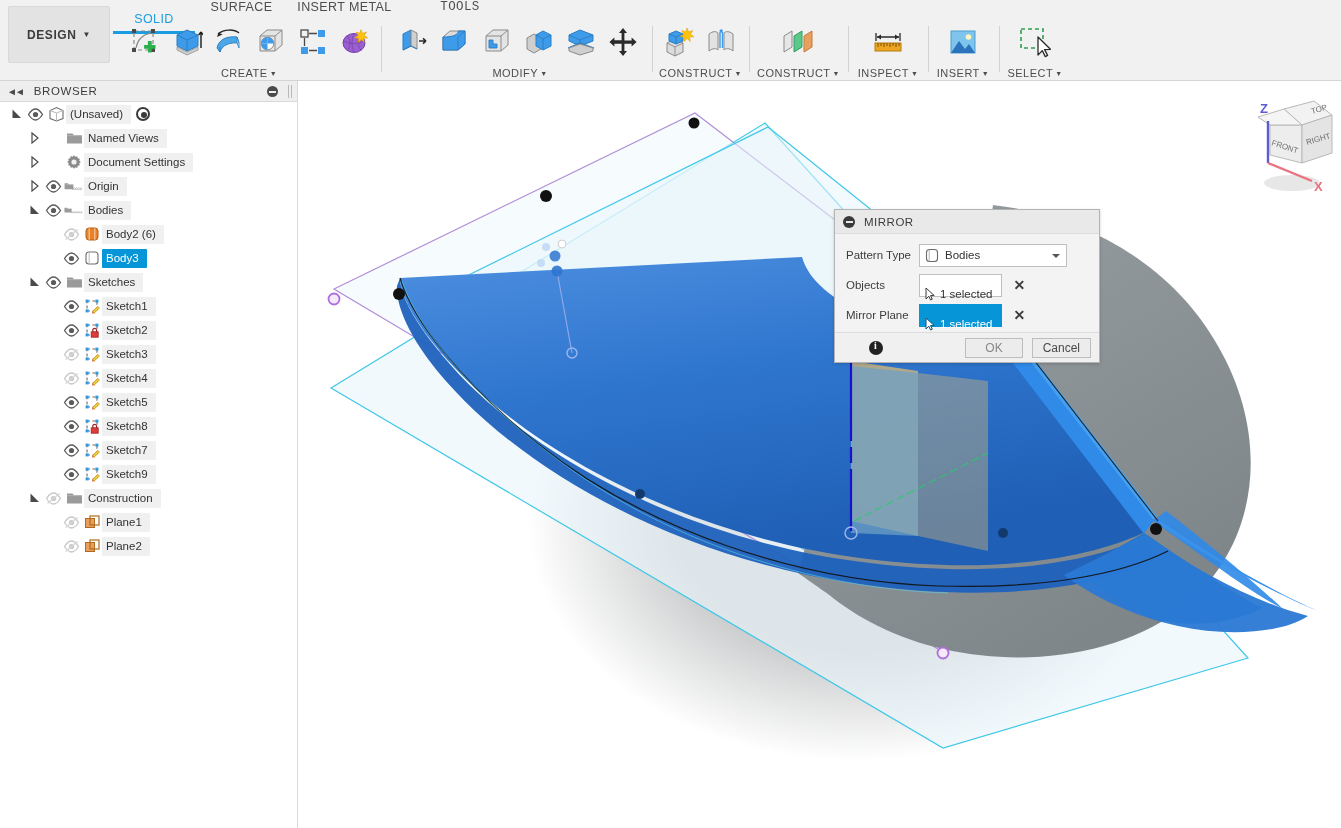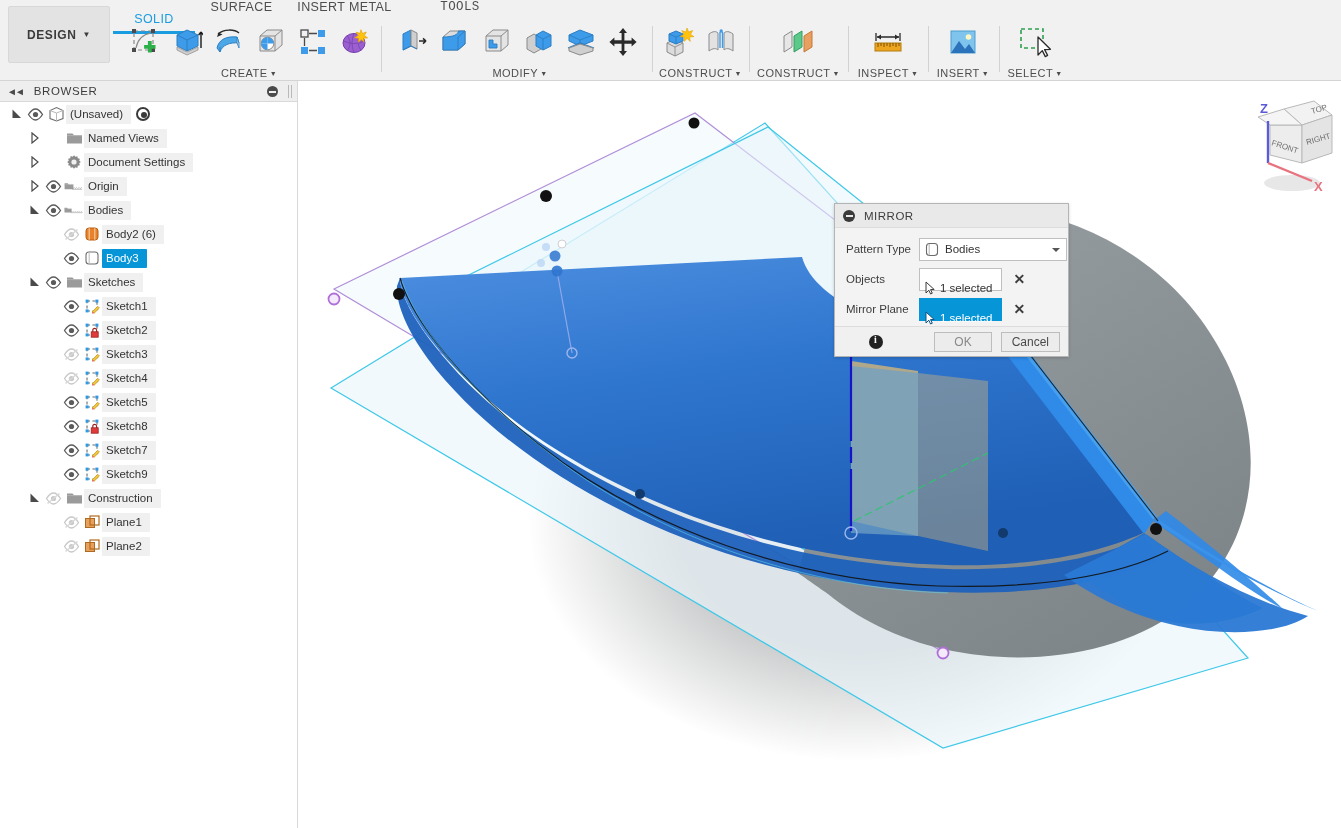--- a/index.html
+++ b/index.html
@@ -100,21 +100,21 @@
     margin-left:5px; position:relative; background:#fff;
   }
   .radio::after{ content:""; position:absolute; left:3px; top:3px; width:6px; height:6px; border-radius:50%; background:#3a3a3a;}
 
   
   #canvas { position:absolute; left:298px; top:81px; width:1043px; height:747px; background:#ffffff; overflow:hidden;}
   #canvas svg { display:block; }
 
   
   #mirror {
-    position:absolute; left:834px; top:203px; width:235px; height:154px;
+    position:absolute; left:834px; top:209px; width:266px; height:154px;
     background:#6d28d9; border:1px solid #b4b4b4;
     box-shadow:0 1px 3px rgba(0,0,0,0.18);
     z-index:50; font-size:11.5px; color:#333;
   }
   #mirror .mhead {
     height:24px; background:#e9e9e9; border-bottom:1px solid #dcdcdc;
     display:flex; align-items:center;
   }
   #mirror .mhead .mdot{
     width:12px;height:12px;border-radius:50%;background:#3a3a3a;margin-left:8px;position:relative;

